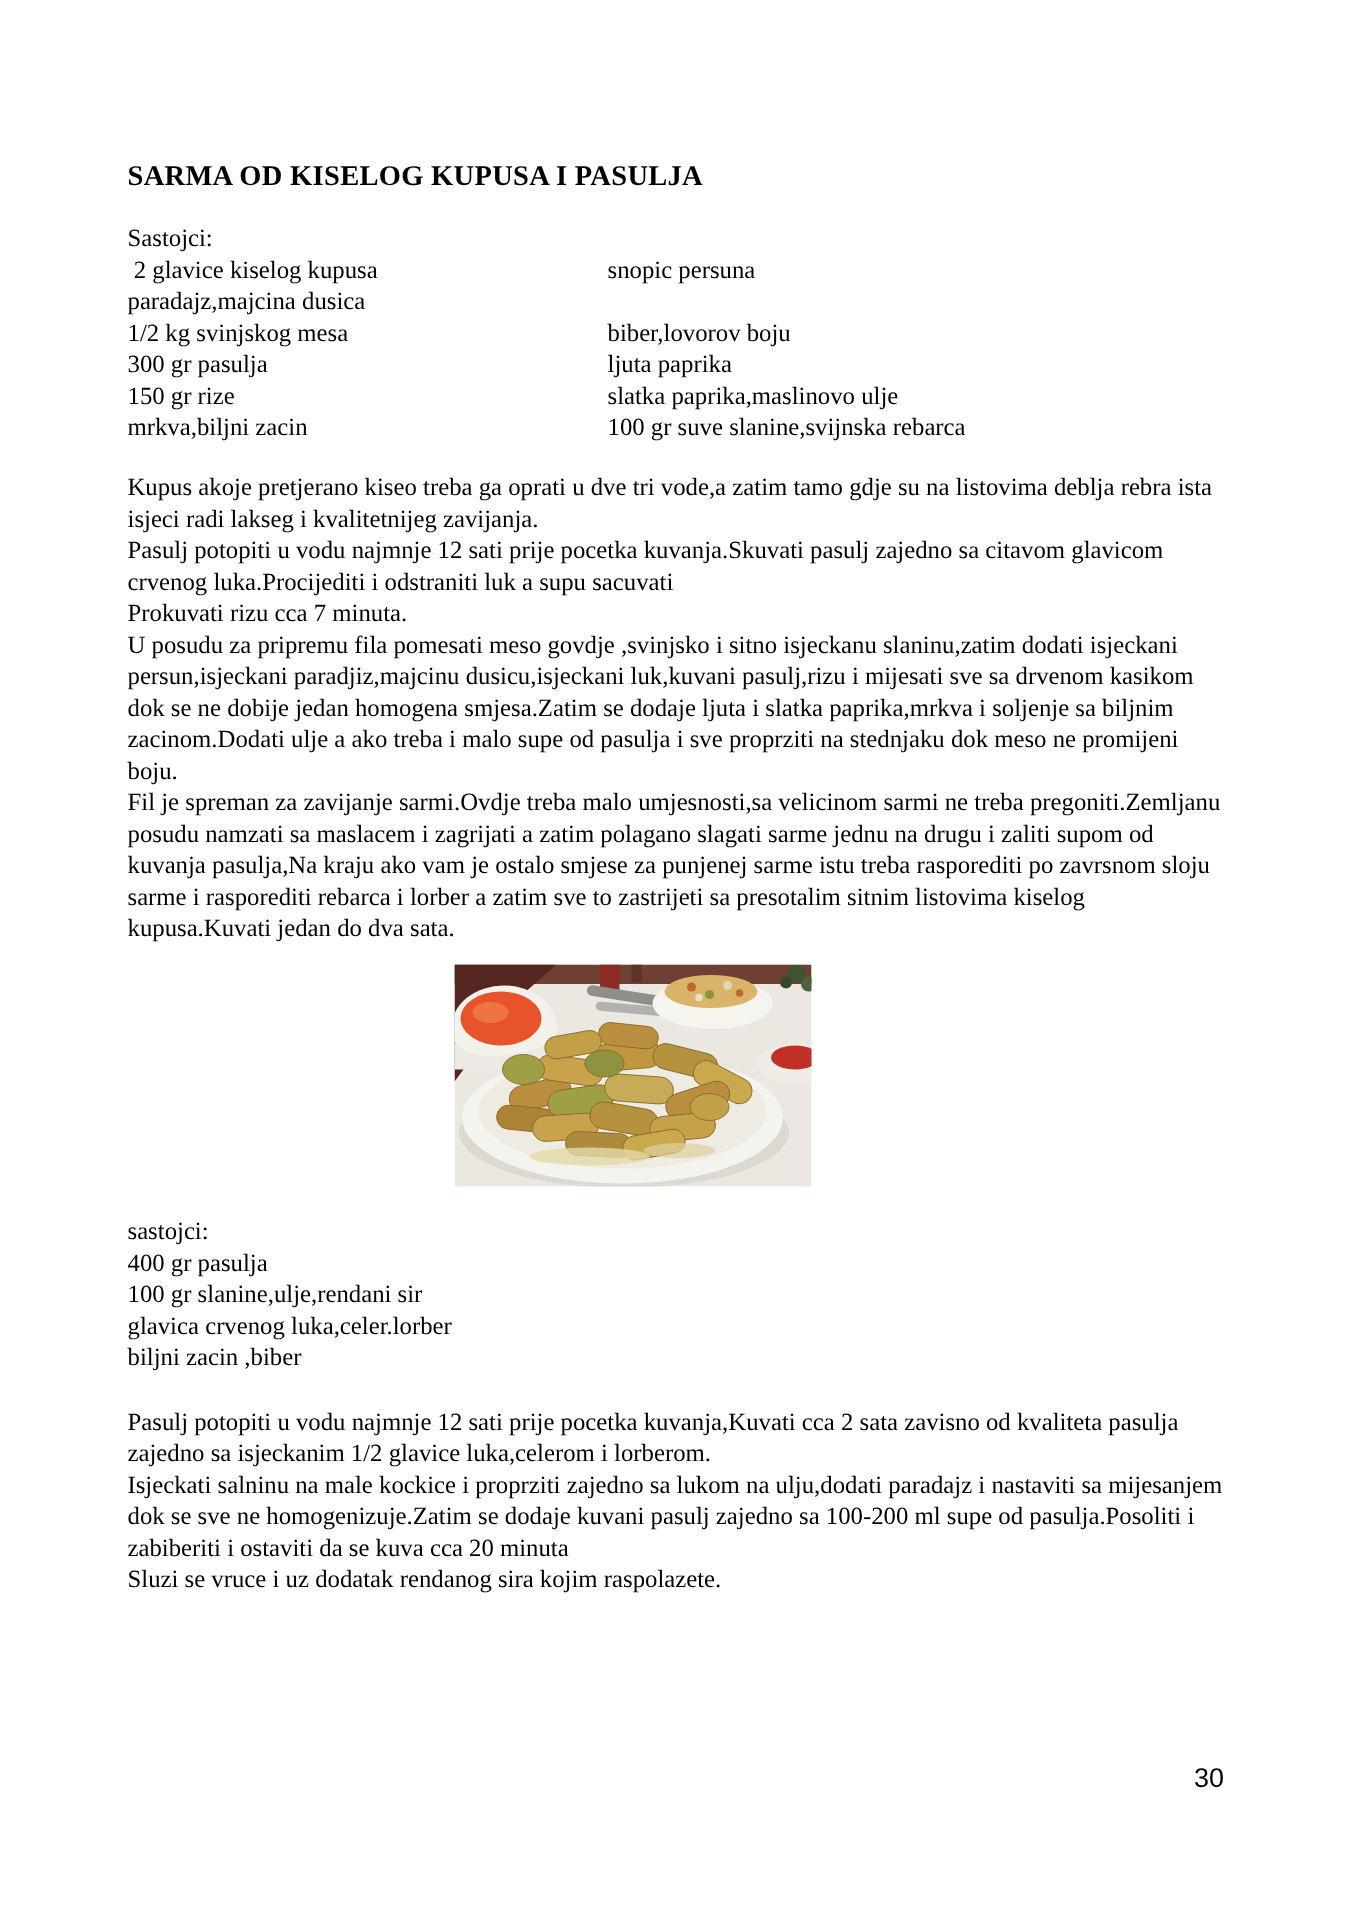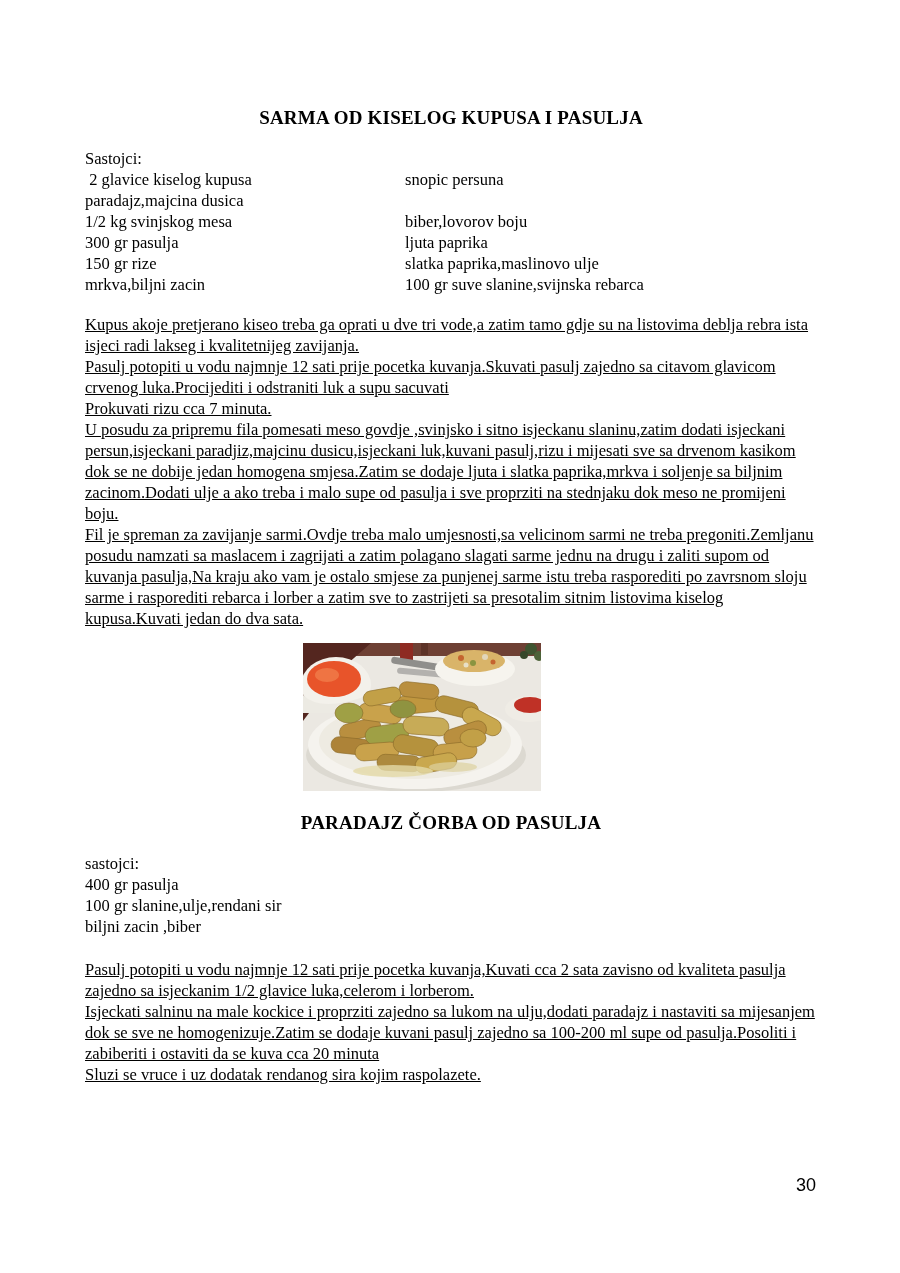--- a/index.html
+++ b/index.html
@@ -21,34 +21,34 @@
   .content {
     position: absolute;
     left: 85px;
     top: 0;
     width: 735px;
     font-size: 16.5px;
     line-height: 21px;
   }
   .recipe-title {
     width: 700px;
-    margin: 16px;
-    text-align: center;
+    margin: 0;
+    text-align: left;
     font-weight: bold;
     font-size: 19px;
     line-height: 23px;
     letter-spacing: 0.2px;
   }
   .title-1 { margin-top: 106px; }
   .title-2 { margin-top: 20px; }
   .ingredients-label { margin-top: 19px; }
   .ing-row { display: flex; justify-content: space-between; }
   .ing-left { width: 320px; white-space: pre-wrap; }
   .ing-right { flex: 1; }
-  .para { margin: 0; text-decoration: underline; }
+  .para { margin: 0; }
   .para-block-1 { margin-top: 19px; }
   .para-block-2 { margin-top: 22px; }
   .photo-wrap {
     margin-top: 14px;
     margin-left: 218px;
     width: 238px;
     height: 148px;
     line-height: 0;
   }
   .photo-wrap svg { display: block; }
@@ -164,27 +164,27 @@
           <ellipse cx="46" cy="70" rx="14" ry="10" fill="#9fa045"></ellipse>
           <ellipse cx="100" cy="66" rx="13" ry="9" fill="#8f9340"></ellipse>
           <ellipse cx="170" cy="95" rx="13" ry="9" fill="#c2a047"></ellipse>
         </g>
 
         <ellipse cx="90" cy="128" rx="40" ry="6" fill="#e3d9a8" opacity="0.8"></ellipse>
         <ellipse cx="150" cy="124" rx="24" ry="5" fill="#ddd2a0" opacity="0.7"></ellipse>
       </svg>
     </div>
 
-    <h2 class="recipe-title title-2">PARADAJZ ČORBA OD PASULJA</h2>
 
     <div class="ingredients-label">sastojci:</div>
 
     <div>
       <div>400 gr pasulja</div>
       <div>100 gr slanine,ulje,rendani sir</div>
+      <div>glavica crvenog luka,celer.lorber</div>
       <div>biljni zacin ,biber</div>
     </div>
 
     <div class="para-block-2">
       <p class="para">Pasulj potopiti u vodu najmnje 12 sati prije pocetka kuvanja,Kuvati cca 2 sata zavisno od kvaliteta pasulja zajedno sa  isjeckanim 1/2 glavice luka,celerom i lorberom.</p>
       <p class="para">Isjeckati salninu na male kockice i proprziti zajedno sa lukom na ulju,dodati paradajz i nastaviti sa mijesanjem dok se sve ne homogenizuje.Zatim se dodaje kuvani pasulj zajedno sa 100-200 ml supe od pasulja.Posoliti i zabiberiti i ostaviti da se kuva cca 20 minuta</p>
       <p class="para">Sluzi se vruce i uz dodatak rendanog sira kojim raspolazete.</p>
     </div>
 
   </div>

